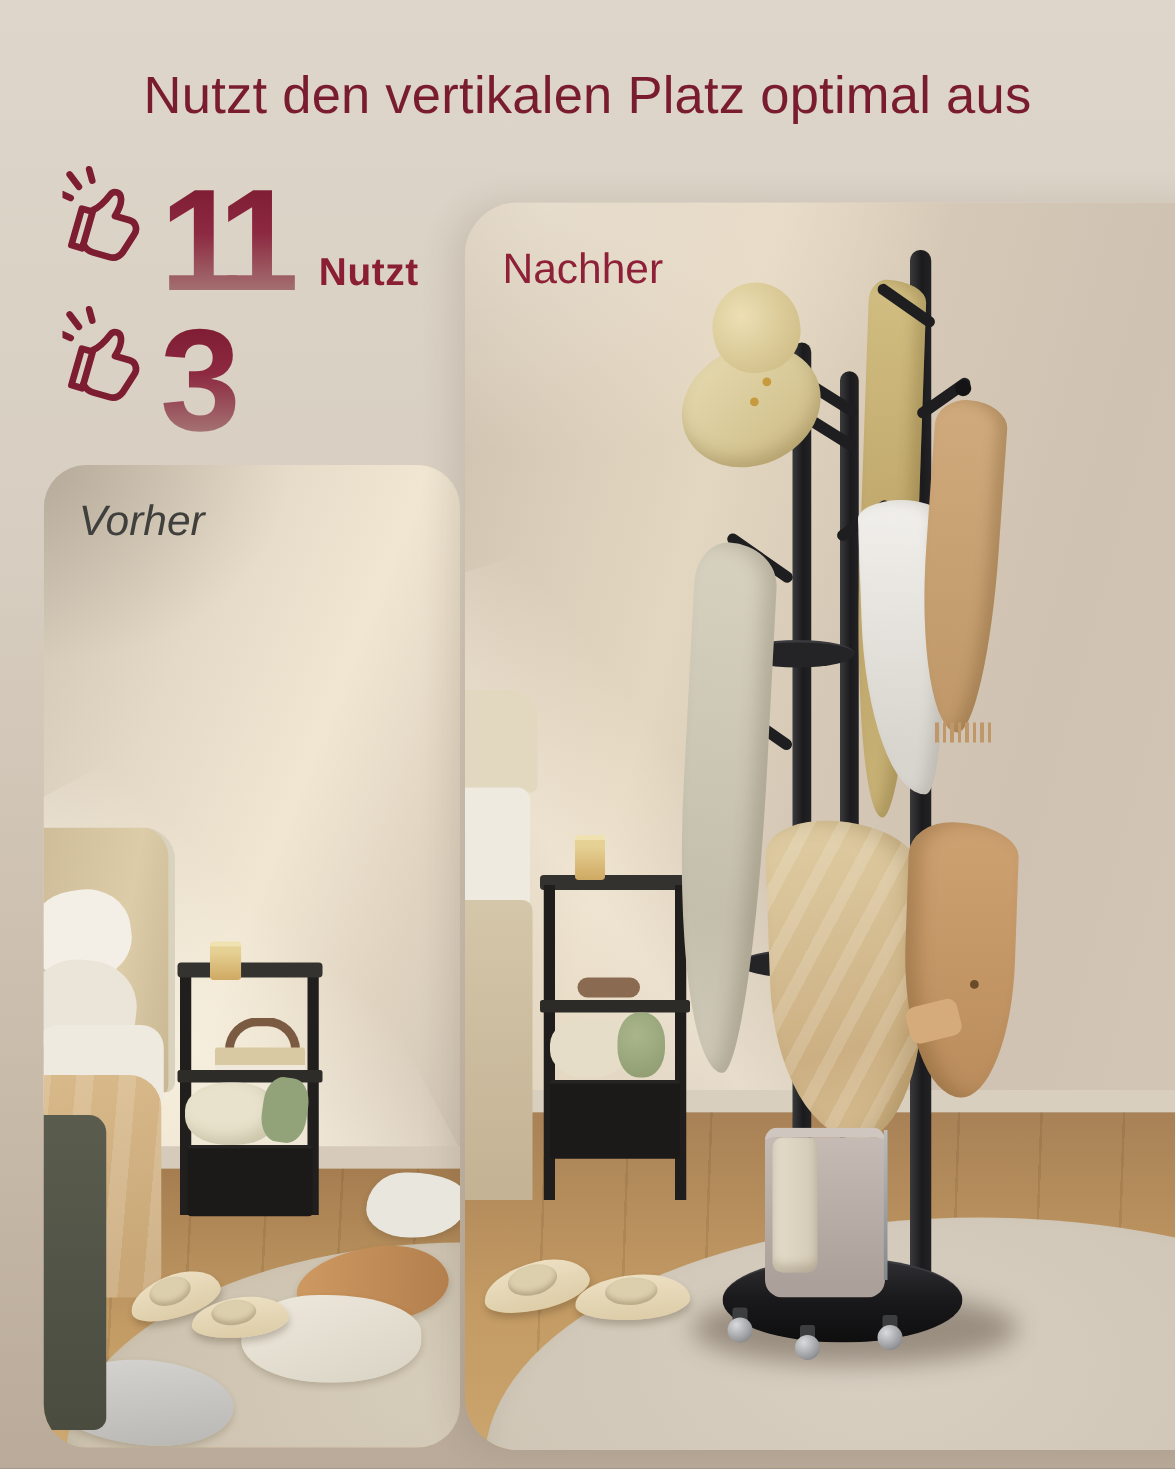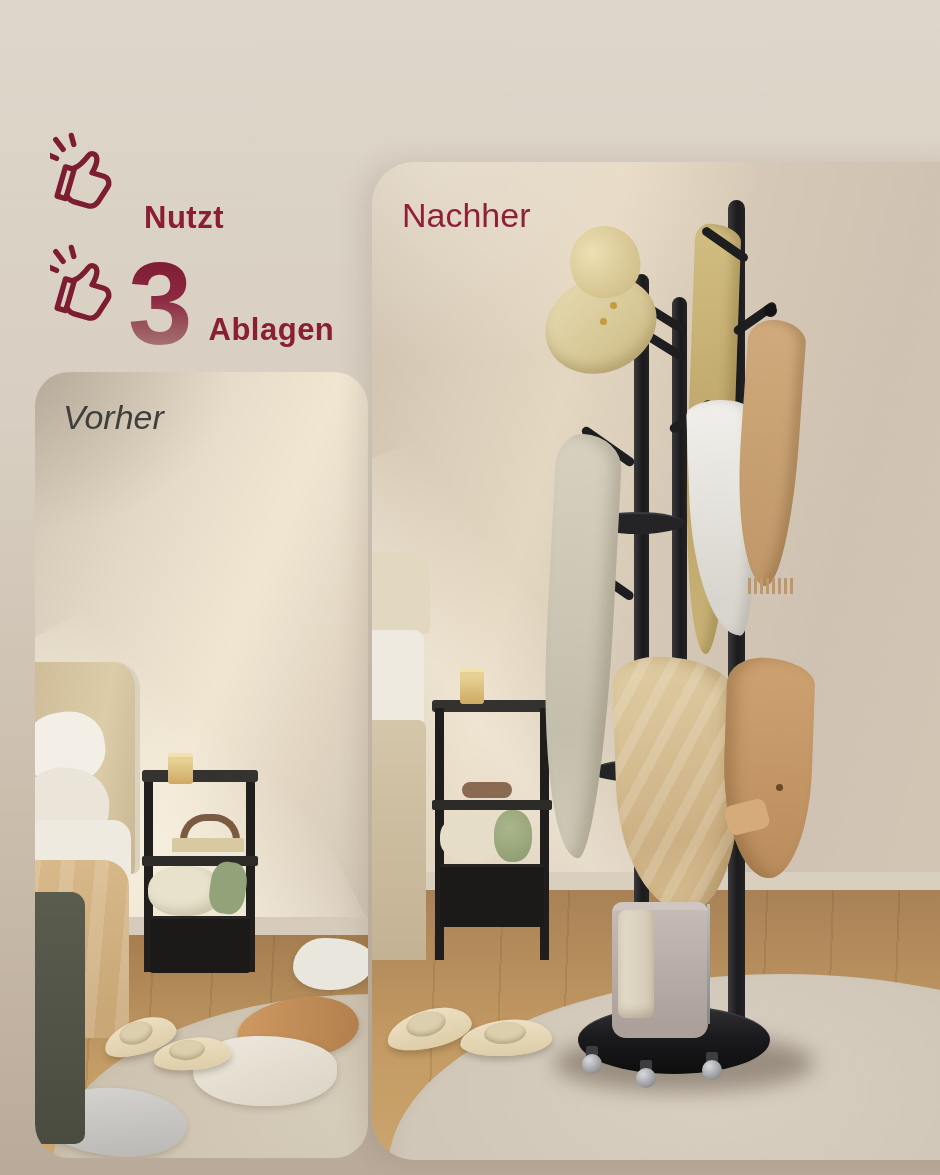--- a/index.html
+++ b/index.html
@@ -33,50 +33,51 @@
   .pile{box-shadow:0 3px 6px rgba(70,55,30,.2);z-index:8;}
   .wheelm{width:12px;height:12px;background:#3c3d3f;border-radius:2px;z-index:26;}
   .wheel{width:20px;height:20px;border-radius:50%;z-index:26;
     background:radial-gradient(circle at 35% 30%,#d9dadc,#97999c 65%,#6b6d70);}
 </style>
 </head>
 <body>
 
 <div class="canvas">
 
+  <h1 class="headline">Nutzt den vertikalen Platz optimal aus</h1>
 
   <div class="feature" style="left:50px;top:128px;">
     <svg width="64" height="92" viewBox="0 0 78 100">
       <g fill="none" stroke="#7d1d32" stroke-width="6.5" stroke-linecap="round" stroke-linejoin="round">
         <path d="M16 20 L7 8"></path>
           <path d="M29 14 L26 3"></path>
           <path d="M8 31 L-1 27"></path>
         <g transform="rotate(16 40 62)">
           <path d="M14 48 h11 v37 h-11 z"></path>
           <path d="M25 81 c3 3 7 5 11 5 h17 c5 0 9 -3 11 -8 l6 -20 c2 -6 -2 -12 -8 -12 h-15 c2 -7 3 -13 1 -18 c-2 -6 -9 -6 -11 -1 c-4 10 -8 16 -12 19"></path>
         </g>
       </g>
     </svg>
+    <div class="num num-wide">11</div>
     <div class="feat-label">Nutzt</div>
   </div>
 
   <div class="feature" style="left:50px;top:240px;">
     <svg width="64" height="92" viewBox="0 0 78 100">
       <g fill="none" stroke="#7d1d32" stroke-width="6.5" stroke-linecap="round" stroke-linejoin="round">
         <path d="M16 20 L7 8"></path>
           <path d="M29 14 L26 3"></path>
           <path d="M8 31 L-1 27"></path>
         <g transform="rotate(16 40 62)">
           <path d="M14 48 h11 v37 h-11 z"></path>
           <path d="M25 81 c3 3 7 5 11 5 h17 c5 0 9 -3 11 -8 l6 -20 c2 -6 -2 -12 -8 -12 h-15 c2 -7 3 -13 1 -18 c-2 -6 -9 -6 -11 -1 c-4 10 -8 16 -12 19"></path>
         </g>
       </g>
     </svg>
     <div class="num">3</div>
-    <div class="feat-label">Ablagen</div>
   </div>
 
   <div class="photo before">
     <i style="left:0;top:0;right:0;height:563px;background:linear-gradient(112deg,#cfc3b2 0%,#e4d9c6 30%,#f0e6d2 55%,#e0d4c1 78%,#cfc3b3 100%);"></i>
     <i style="left:-60px;top:240px;width:320px;height:420px;background:linear-gradient(70deg,transparent 22%,rgba(252,246,232,.55) 50%,transparent 78%);transform:rotate(-28deg);"></i>
     <i style="left:0;top:0;width:200px;height:160px;background:radial-gradient(ellipse at 0% 0%,rgba(90,80,65,.22),transparent 70%);"></i>
     <i style="left:0;top:545px;right:0;height:18px;background:#d6cbba;border-bottom:2px solid #ad977c;"></i>
     <i style="left:0;top:563px;right:0;height:223px;background:linear-gradient(180deg,#a57d50,#c29a64 55%,#cda871);"></i>
     <i style="left:0;top:563px;right:0;height:223px;background:repeating-linear-gradient(93deg,rgba(255,255,255,0) 0 58px,rgba(80,50,20,.12) 58px 60px);"></i>
     <i style="left:18px;top:622px;width:640px;height:340px;border-radius:50%;background:radial-gradient(ellipse at 45% 35%,#d6ccba,#c8beaa 70%,#beb3a0);box-shadow:inset 0 -10px 20px rgba(0,0,0,.08);"></i>

